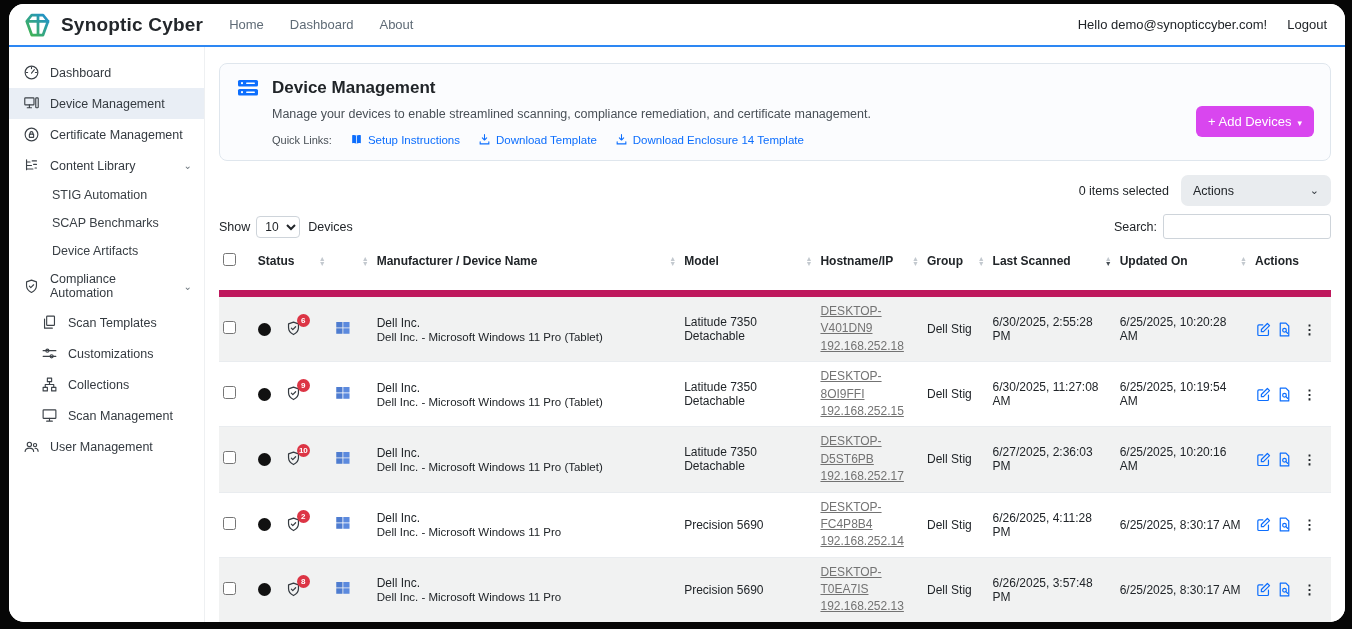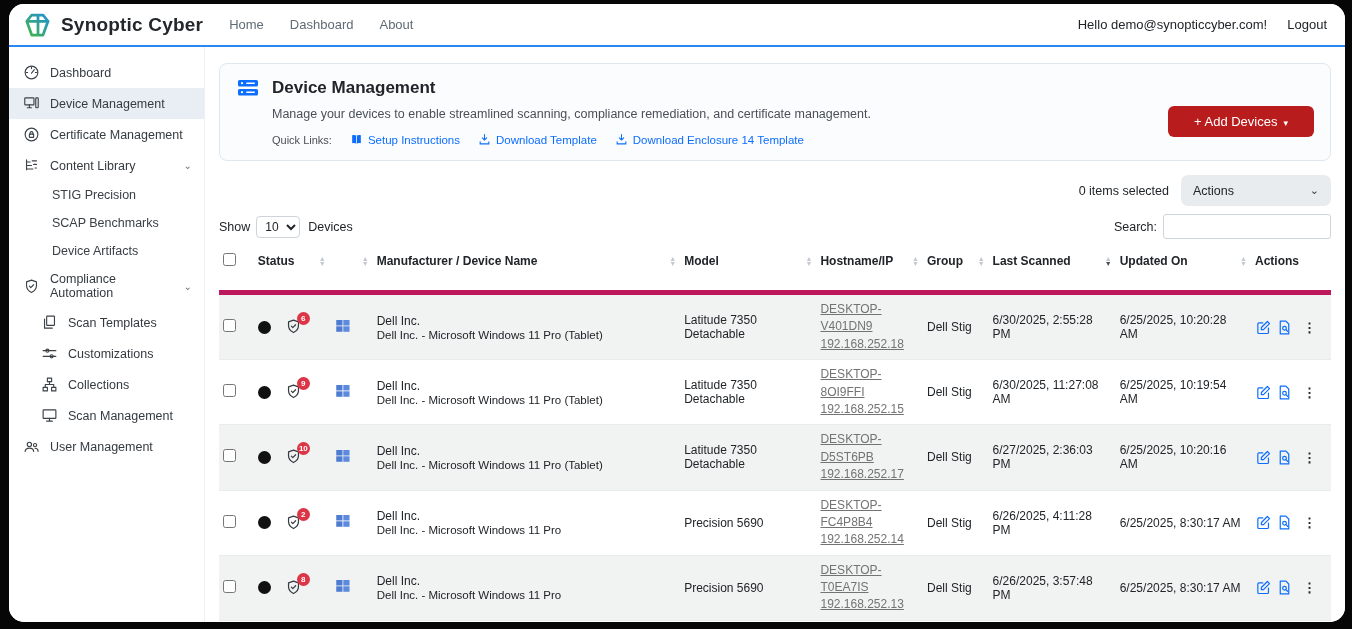--- a/index.html
+++ b/index.html
@@ -40,37 +40,37 @@
 
   .card { position:relative; margin-top:6px; border:1px solid #dfe6ed; border-radius:8px; background:#fbfcfe; padding:12px 16px 12px 16px; }
   .card-title-row { display:flex; align-items:center; gap:12px; }
   .card-title-icon { width:24px; height:24px; display:inline-flex; }
   .card-title { font-size:17px; font-weight:700; color:#212529; }
   .card-desc { font-size:12.5px; color:#495057; margin:7px 0 0 36px; }
   .quick-links { display:flex; align-items:center; gap:18px; margin:12px 0 2px 36px; font-size:11.5px; }
   .ql-label { color:#495057; font-weight:400; font-size:11px; }
   .quick-links a { color:#0d6efd; text-decoration:none; display:inline-flex; align-items:center; gap:5px; cursor:pointer; }
   .quick-links a svg { width:13px; height:13px; }
-  .btn-primary { position:absolute; right:16px; top:42px; background:#b91c1c; color:#fff; border:none; border-radius:6px; padding:8px 26px; font-size:13px; cursor:pointer; }
+  .btn-primary { position:absolute; right:16px; top:42px; background:#d946ef; color:#fff; border:none; border-radius:6px; padding:8px 12px; font-size:13px; cursor:pointer; }
   .btn-primary .caret { font-size:9px; margin-left:6px; }
 
   .actions-row { display:flex; align-items:center; justify-content:flex-end; margin-top:14px; gap:12px; }
   .items-selected { font-size:12.5px; color:#212529; }
   .actions-select { width:150px; background:#e9ecef; border:none; border-radius:7px; height:31px; display:flex; align-items:center; justify-content:space-between; padding:0 12px; font-size:12.5px; color:#212529; cursor:pointer; }
   .actions-select .chev { font-size:11px; color:#343a40; }
 
   .show-row { display:flex; align-items:center; margin-top:8px; font-size:12.5px; color:#212529; }
   .show-select { margin:0 8px 0 6px; font-size:12px; padding:2px 4px; border:1px solid #ced4da; border-radius:4px; background:#fff; color:#212529; }
   .show-spacer { flex:1; }
   .search-label { margin-right:6px; font-size:12.5px; color:#212529; }
   .search-input { width:168px; height:25px; border:1px solid #ced4da; border-radius:3px; padding:0 6px; font-size:12px; }
 
   
   table { width:100%; border-collapse:collapse; margin-top:8px; table-layout:fixed; }
-  th { font-size:12px; font-weight:700; color:#212529; text-align:left; padding:6px 4px 21px 4px; border-bottom:5px solid #be185d; }
+  th { font-size:12px; font-weight:700; color:#212529; text-align:left; padding:6px 4px 21px 4px; border-bottom:7px solid #be185d; }
   .th-flex { display:flex; align-items:center; justify-content:space-between; }
   .sort { display:inline-flex; flex-direction:column; line-height:5px; font-size:7px; color:#c3c9cf; margin-left:4px; }
   .sort i { font-style:normal; }
   .sort .on { color:#495057; }
   td { font-size:12px; color:#212529; padding:6px 4px; vertical-align:middle; }
   tr.body-row { height:38px; border-bottom:1px solid #e9ecef; }
   tr.odd { background:#f1f2f2; }
   tr.even { background:#fff; }
   .col-check { width:34px; } .col-status { width:74px; } .col-devicon { width:42px; }
   .col-mfr { width:300px; } .col-model { width:133px; } .col-host { width:104px; }
@@ -158,21 +158,21 @@
               <svg viewBox="0 0 24 24">
                 <path d="M5 4v14"></path>
                 <path d="M5 7h5M5 12h7M5 17h9"></path>
                 <path d="M13 5.5h6M15 10.5h4M17 15.5h2"></path>
               </svg>
             </span>
         <span>Content Library</span>
         <span class="chev">⌄</span>
       </div>
       <div class="side-item sub-text">
-        <span>STIG Precision</span>
+        <span>STIG Automation</span>
       </div>
       <div class="side-item sub-text">
         <span>SCAP Benchmarks</span>
       </div>
       <div class="side-item sub-text">
         <span>Device Artifacts</span>
       </div>
       <div class="side-item">
         <span class="sicon">
               <svg viewBox="0 0 24 24">

